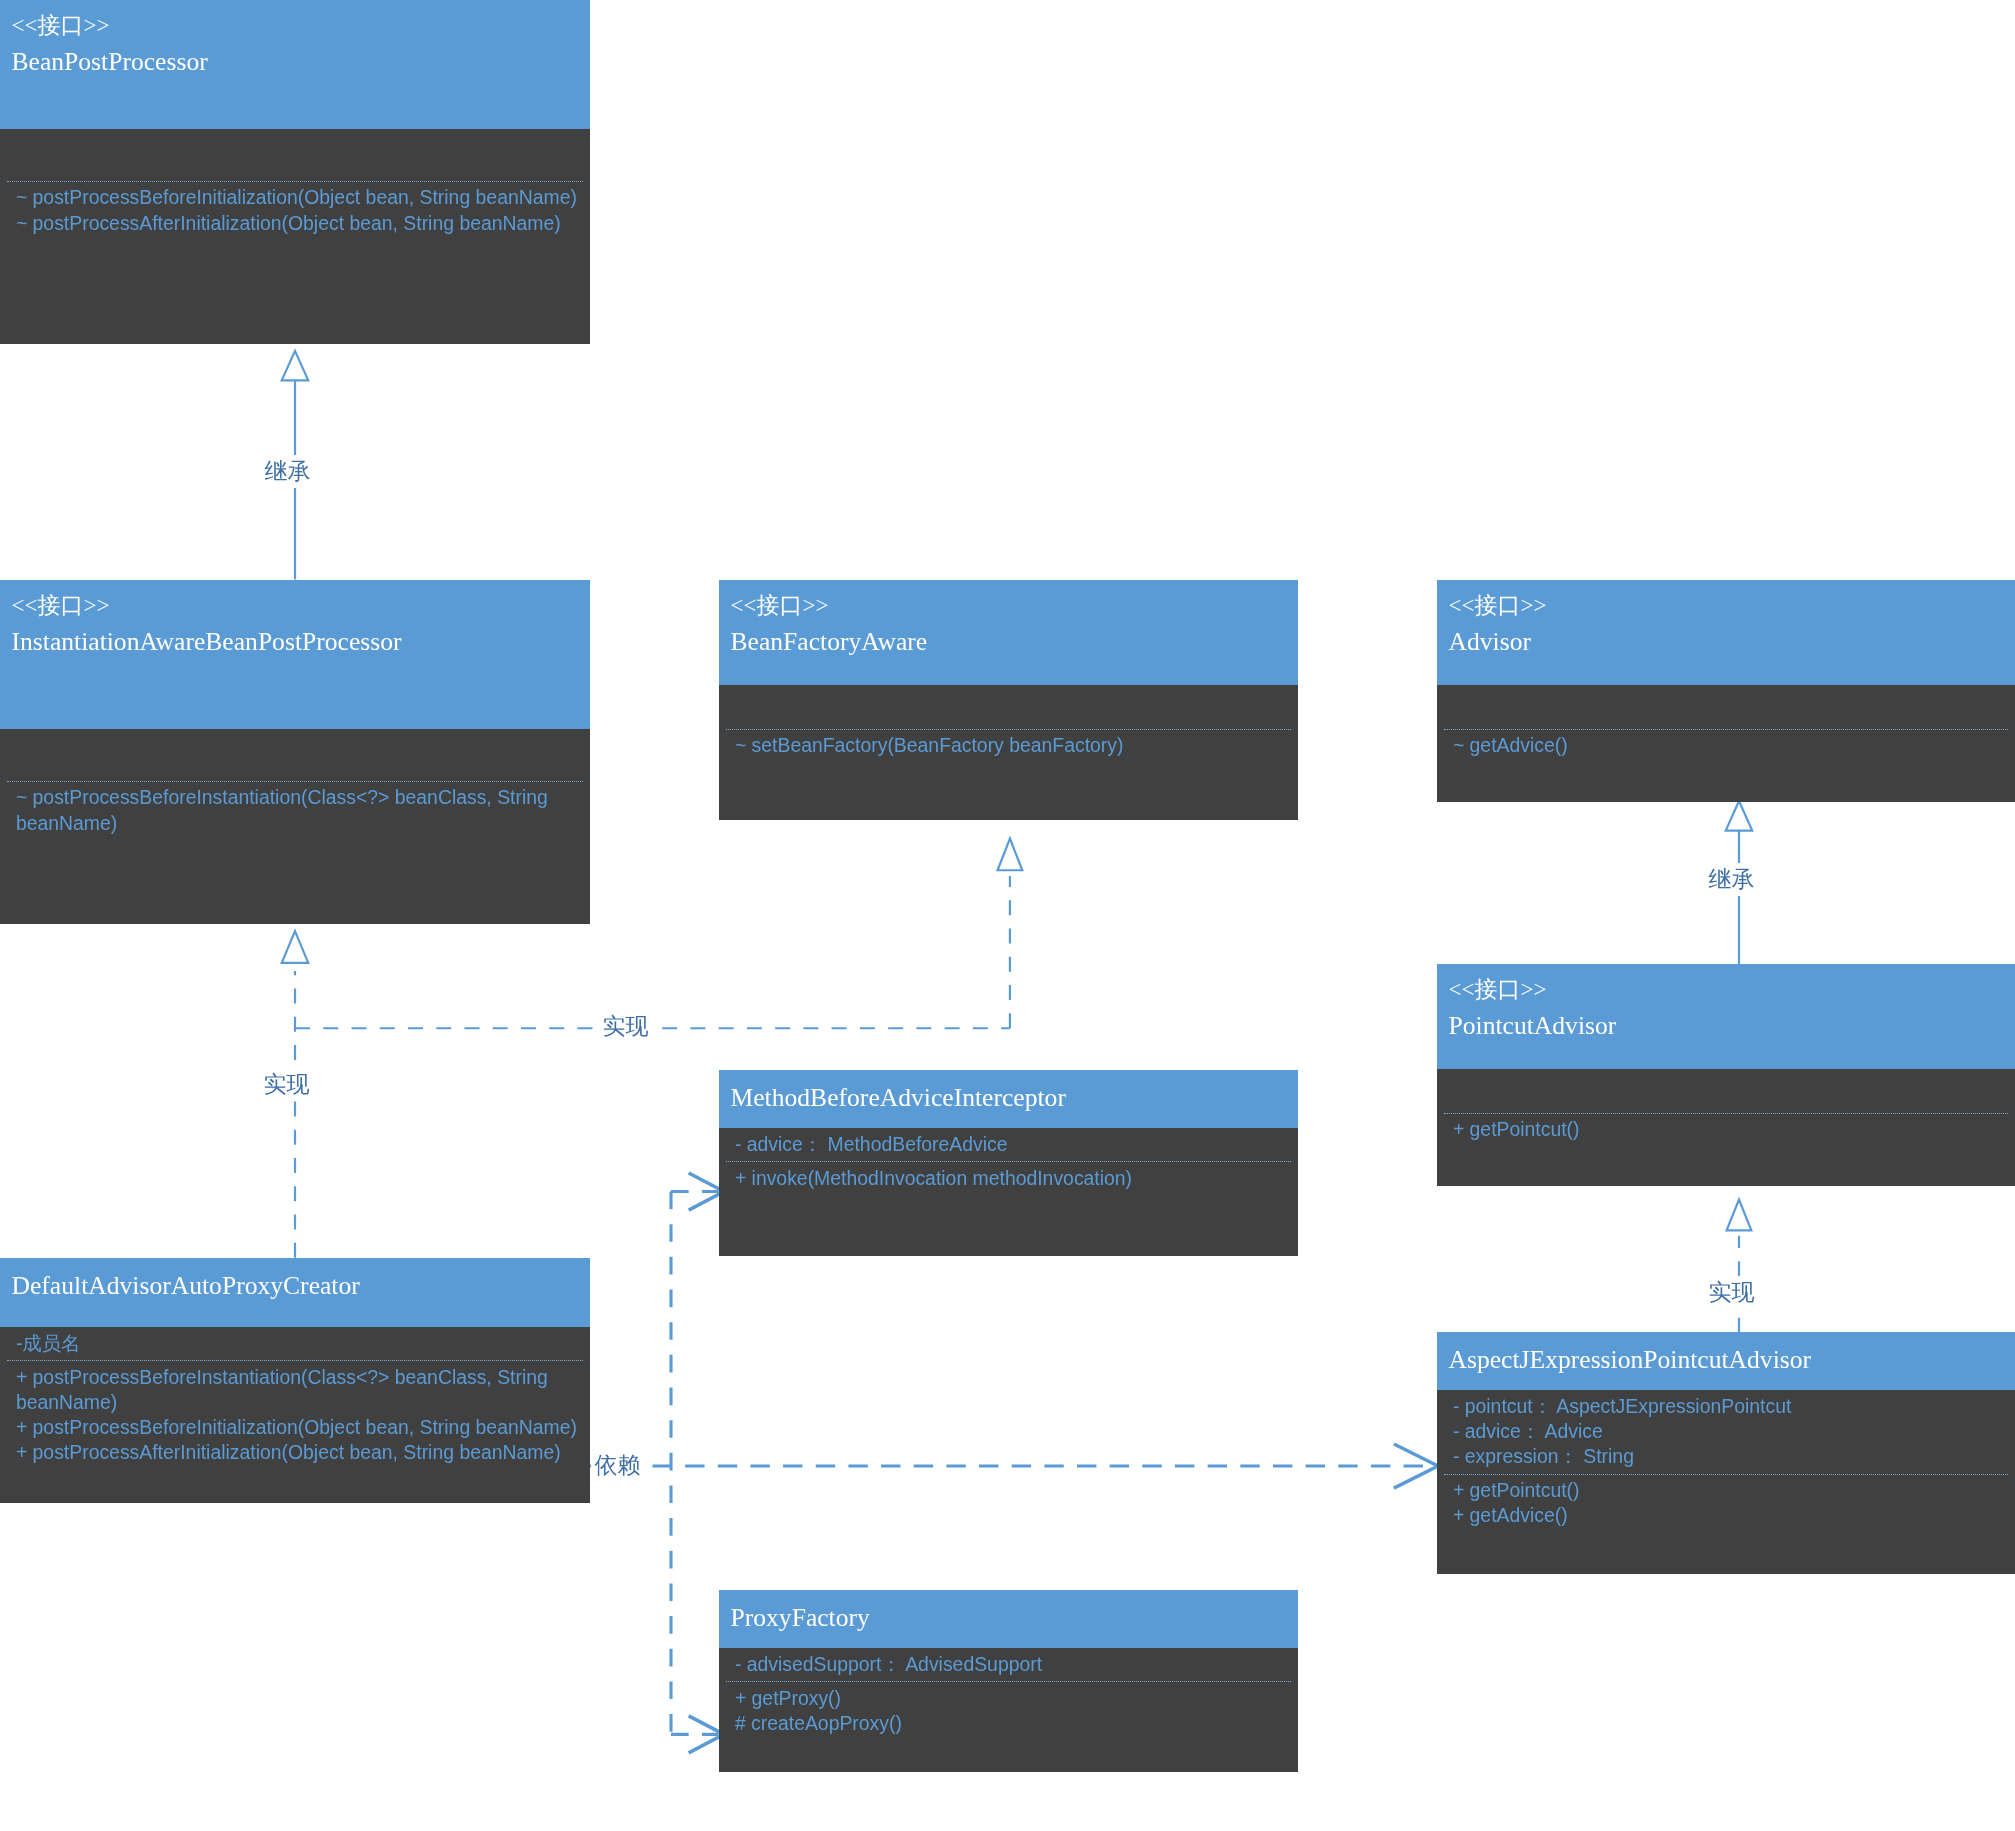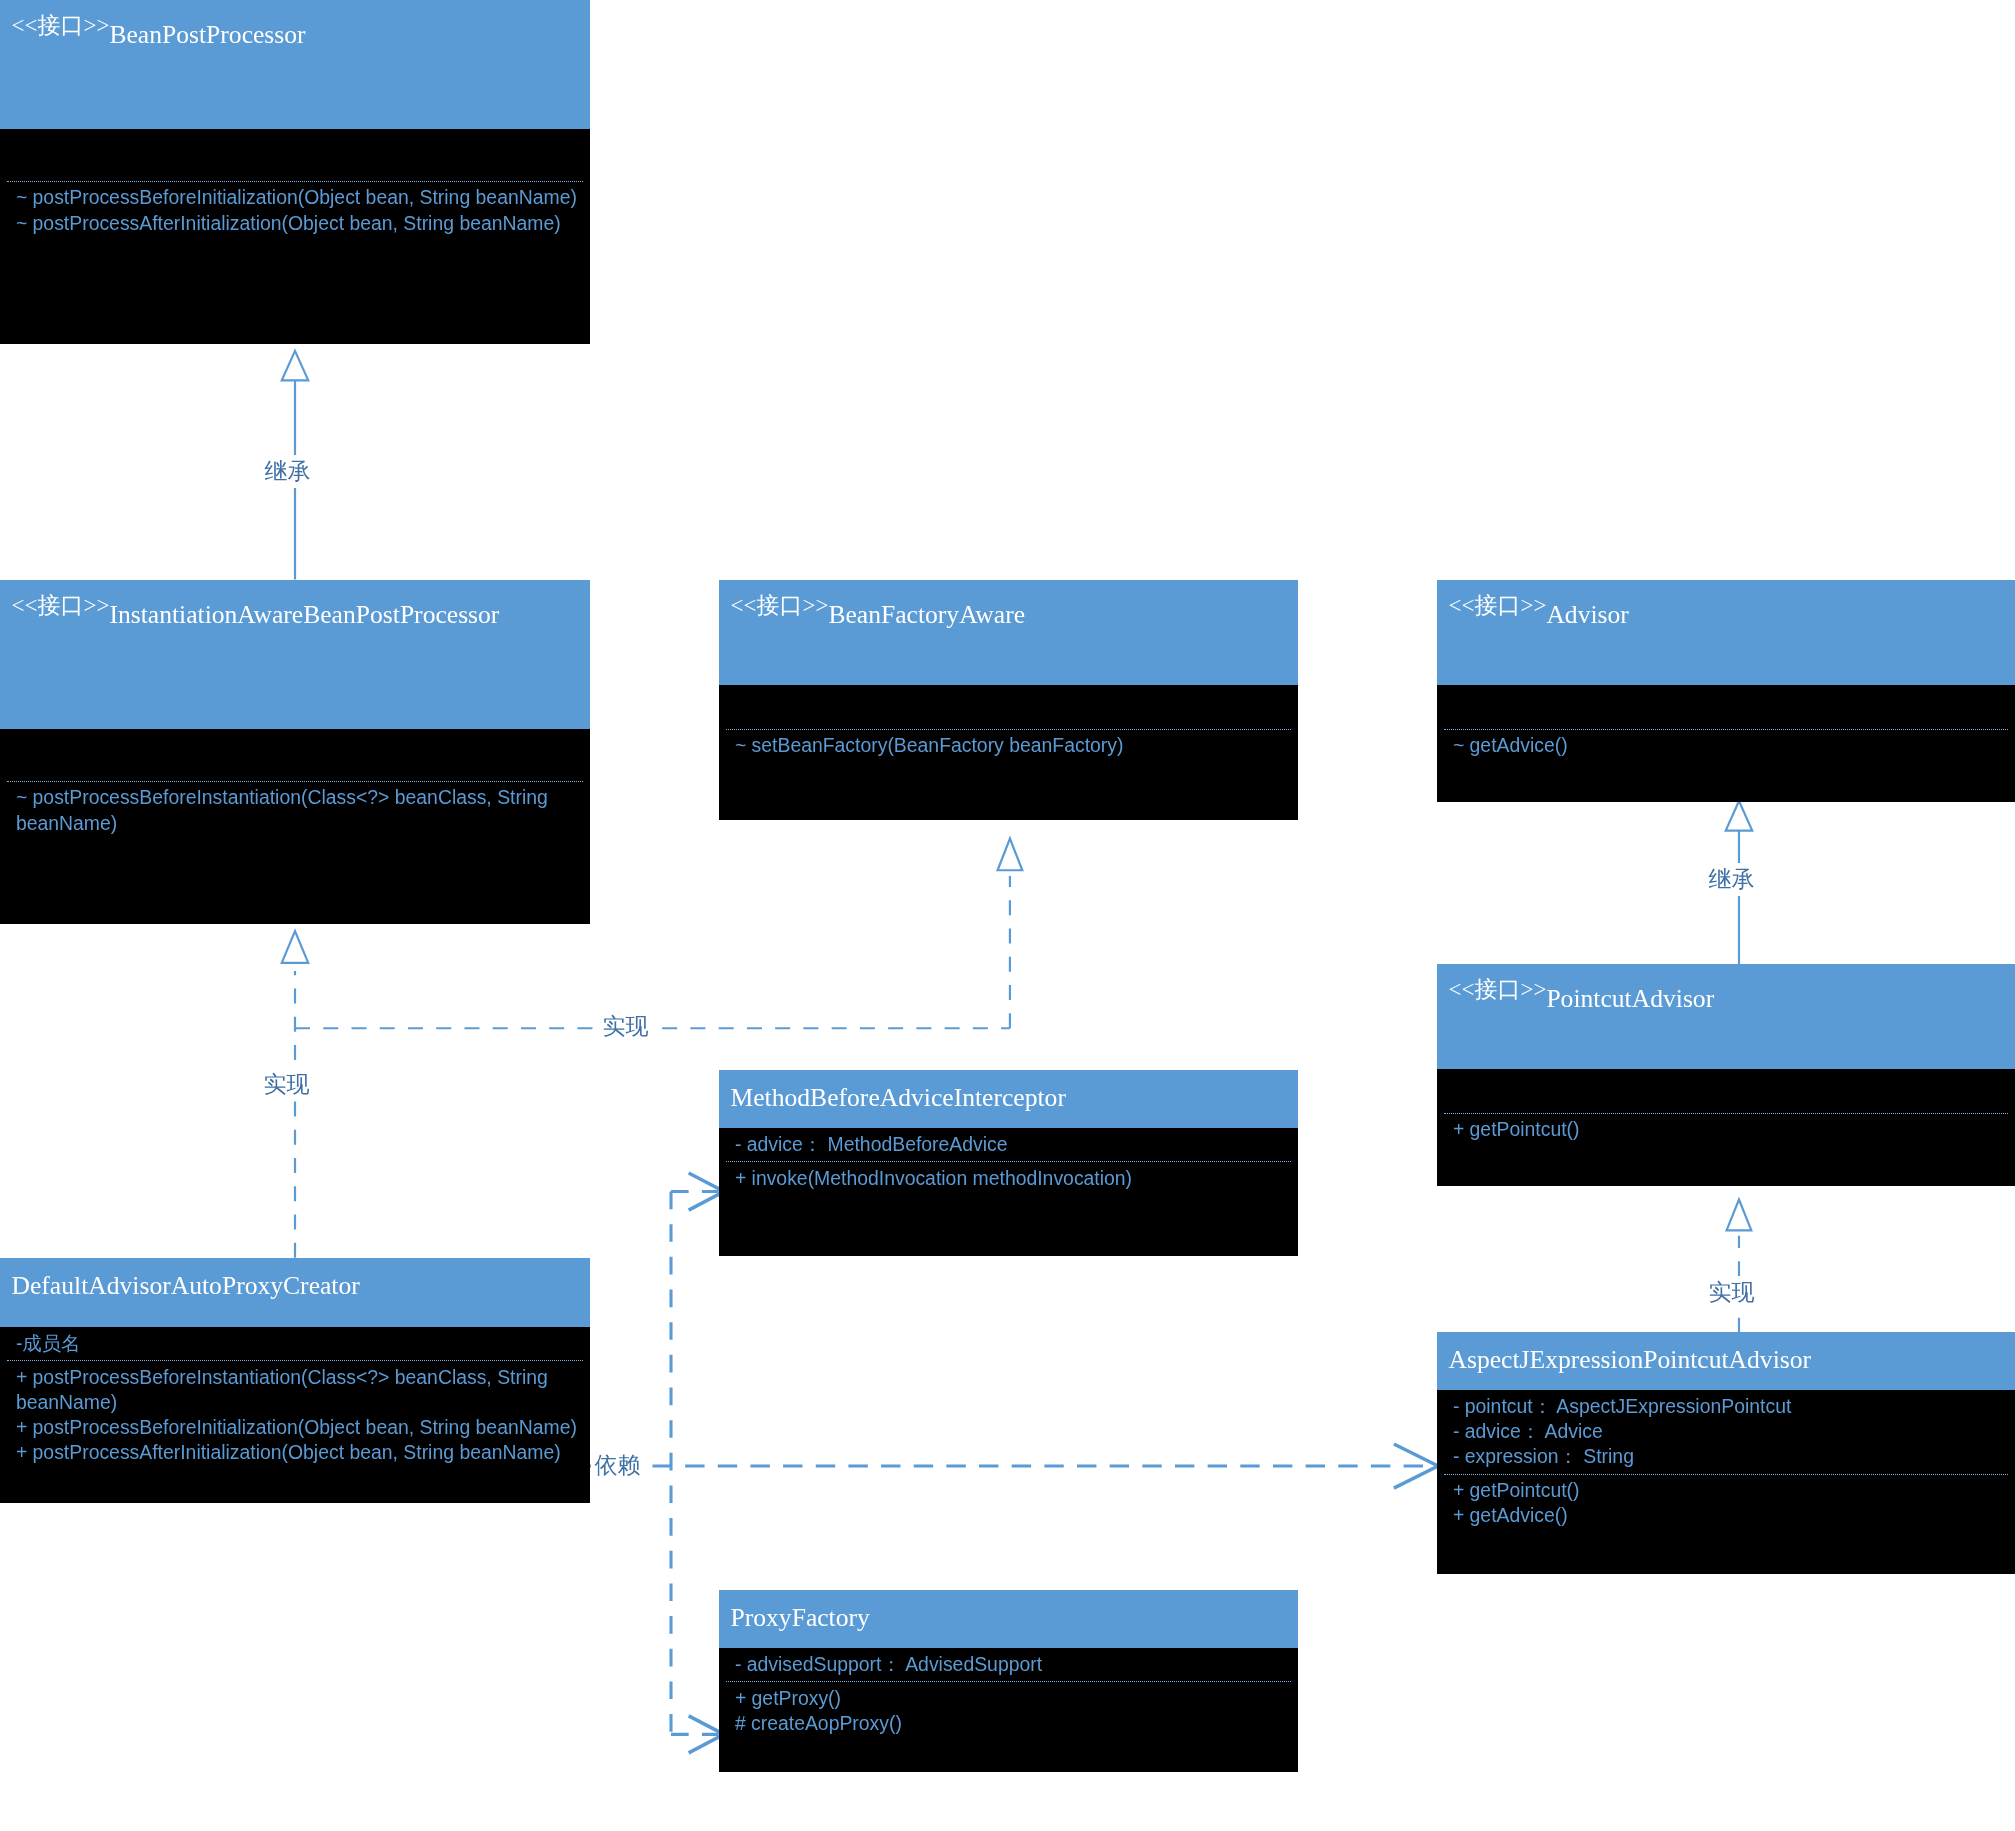--- a/index.html
+++ b/index.html
@@ -20,40 +20,41 @@
   .uml-class {
     position: absolute;
     box-sizing: border-box;
   }
   .uml-header {
     background: #5B9BD5;
     color: #ffffff;
     box-sizing: border-box;
     padding: 12.4px 11.5px 10.6px 11.5px;
     display: flex;
+    flex-direction: column;
     justify-content: flex-start;
   }
   .uml-stereotype {
     font-family: "Liberation Serif", serif;
     font-size: 23px;
     line-height: 1.18;
     letter-spacing: 0px;
     white-space: nowrap;
   }
   .uml-title {
     font-family: "Liberation Serif", serif;
     font-size: 25.6px;
     line-height: 1.22;
     word-break: break-all;
     margin-top: 6.2px;
   }
   .uml-header.no-stereo .uml-title { margin-top: 0; }
 
   .uml-body {
-    background: #000000;
+    background: #404040;
     box-sizing: border-box;
     padding: 0;
     display: flex;
     flex-direction: column;
   }
   .uml-compartment {
     padding: 3.5px 9.7px 4.4px 9.7px;
   }
   .uml-compartment.spacer {
     min-height: 28px;

